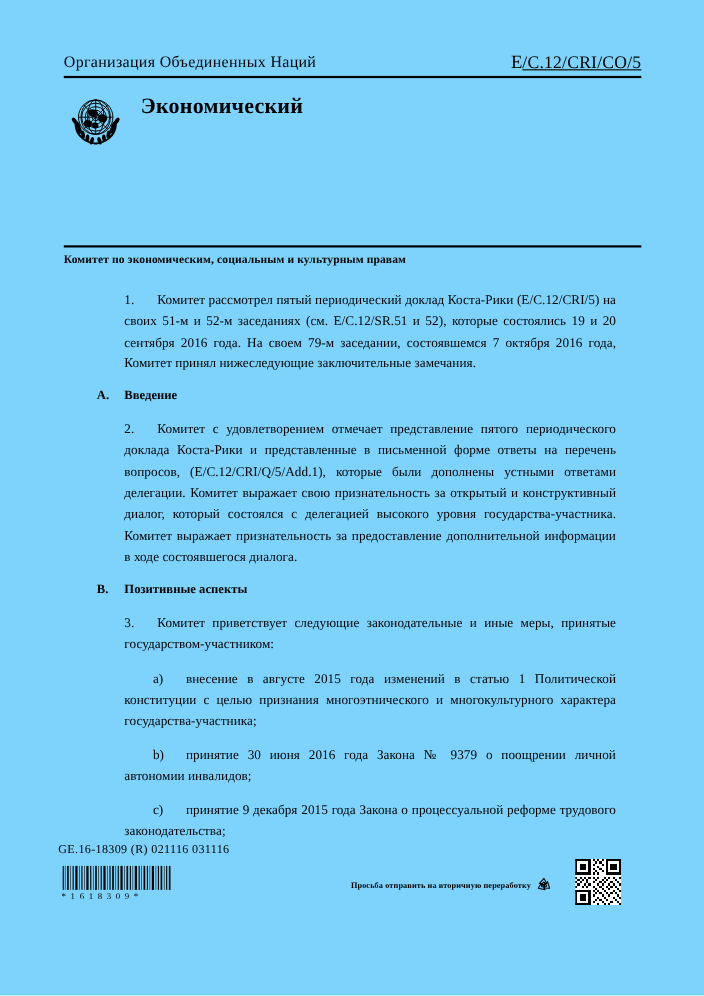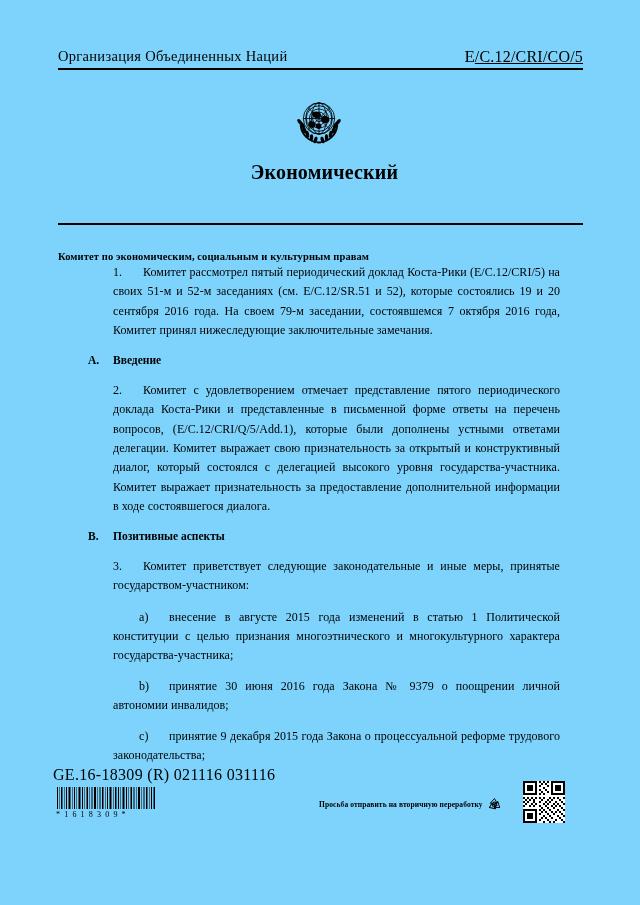--- a/index.html
+++ b/index.html
@@ -53,23 +53,22 @@
     letter-spacing: 0.2px;
     text-decoration: underline;
   }
   .rule-thick {
     border-top: 2px solid #000;
     margin-top: 3px;
   }
 
   .masthead-body {
     display: flex;
-    align-items: center;
-    margin-top: 22px;
-    flex-direction: column;
+    align-items: flex-start;
+    margin-top: 9px;
   }
   .emblem-wrap {
     width: 62px;
     flex: 0 0 62px;
     padding-top: 1px;
   }
   .emblem {
     display: block;
     width: 58px;
     height: 58px;
@@ -101,21 +100,21 @@
     left: 58px;
     top: 223px;
     width: 525px;
     border-top: 2px solid #000;
   }
 
   
   .committee {
     position: absolute;
     left: 58px;
-    top: 251px;
+    top: 231px;
     width: 525px;
     font-size: 10.5px;
     font-weight: bold;
     letter-spacing: 0.1px;
   }
 
   
   .content {
     position: absolute;
     left: 113px;
@@ -193,21 +192,21 @@
   .footnote-text .fstar {
     display: inline-block;
     width: 13px;
   }
 
   
   .ge-line {
     position: absolute;
     left: 53px;
     top: 766px;
-    font-size: 16px;
+    font-size: 11px;
     letter-spacing: 0.3px;
     white-space: nowrap;
   }
 
   .barcode-wrap {
     position: absolute;
     left: 56px;
     top: 787px;
     width: 105px;
   }

